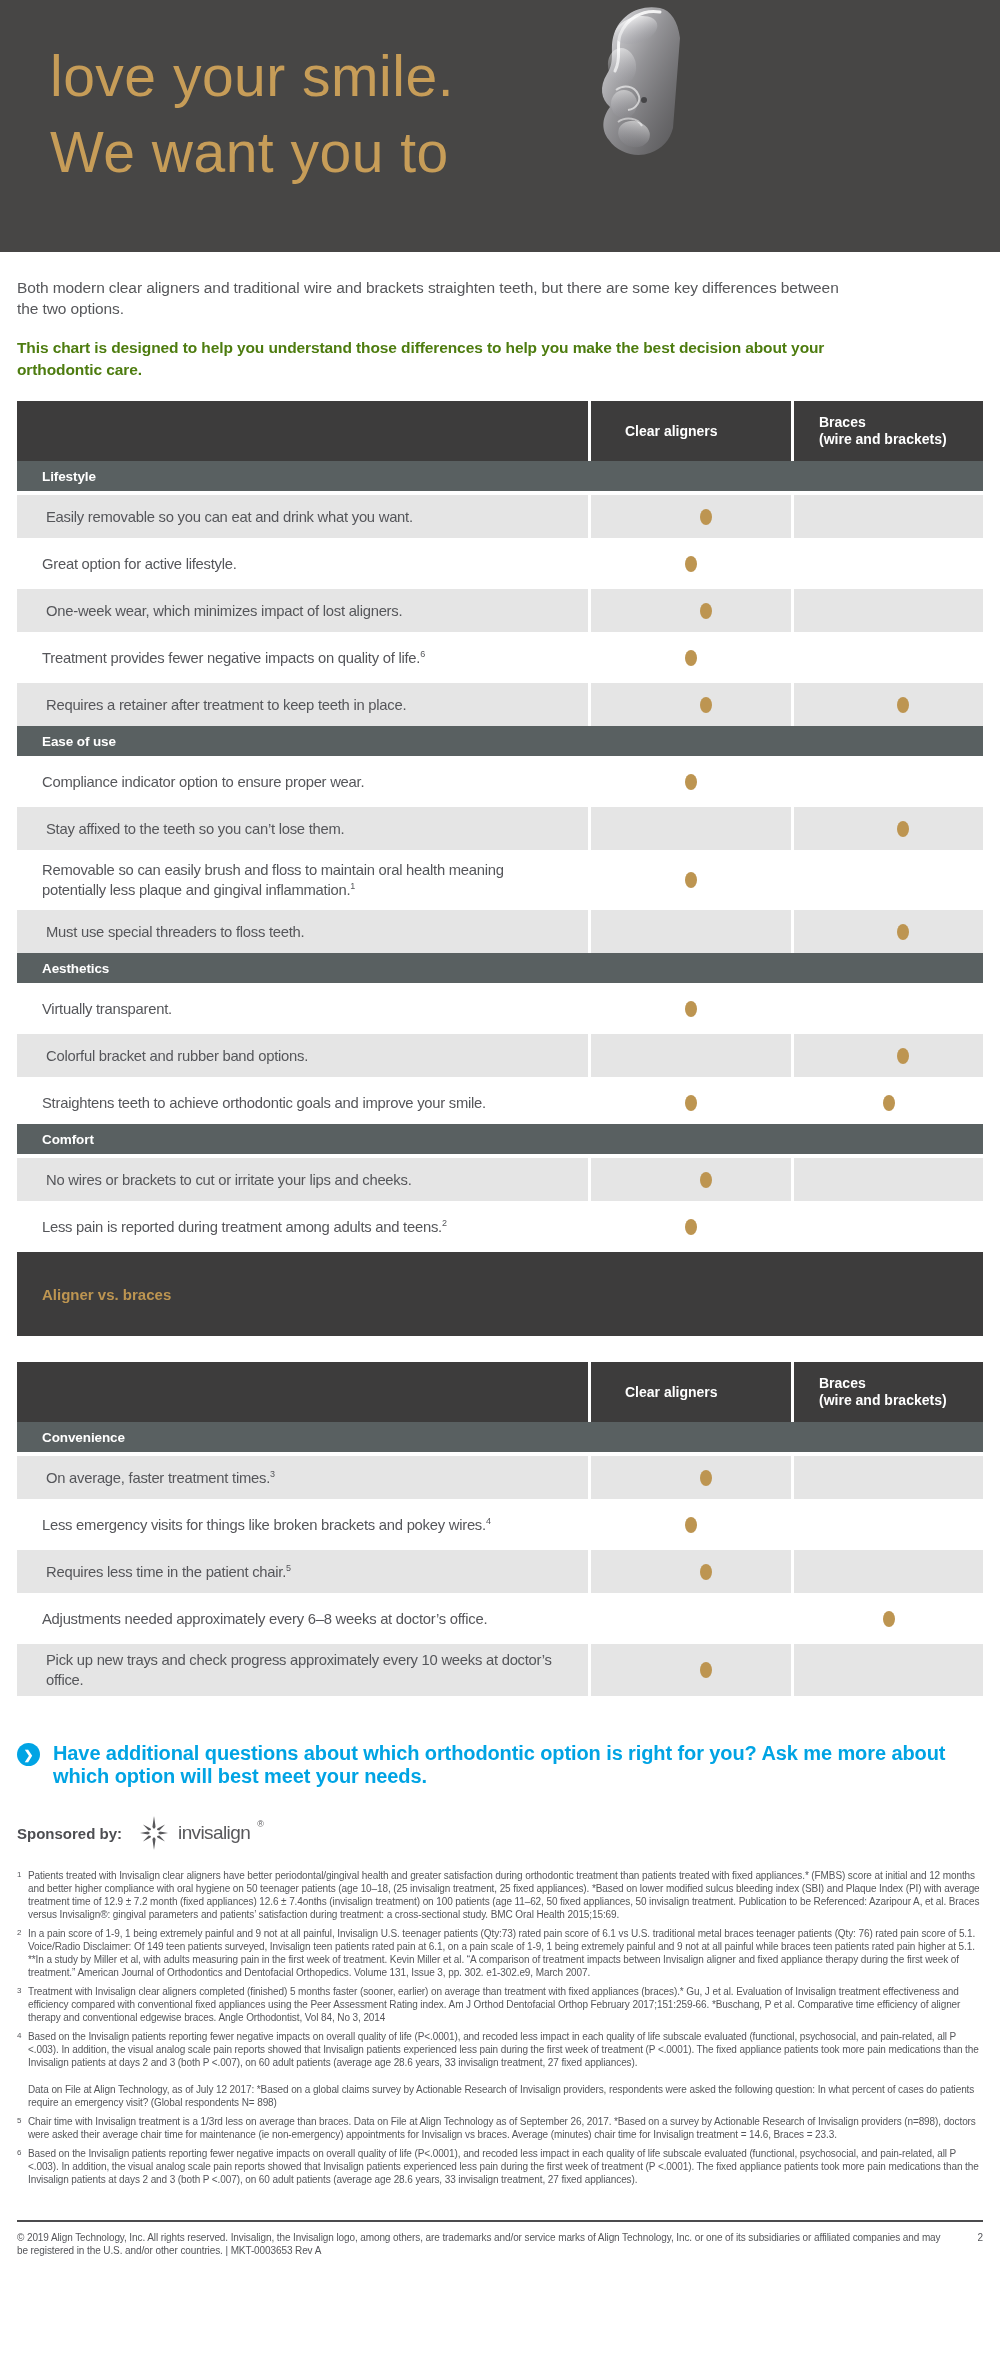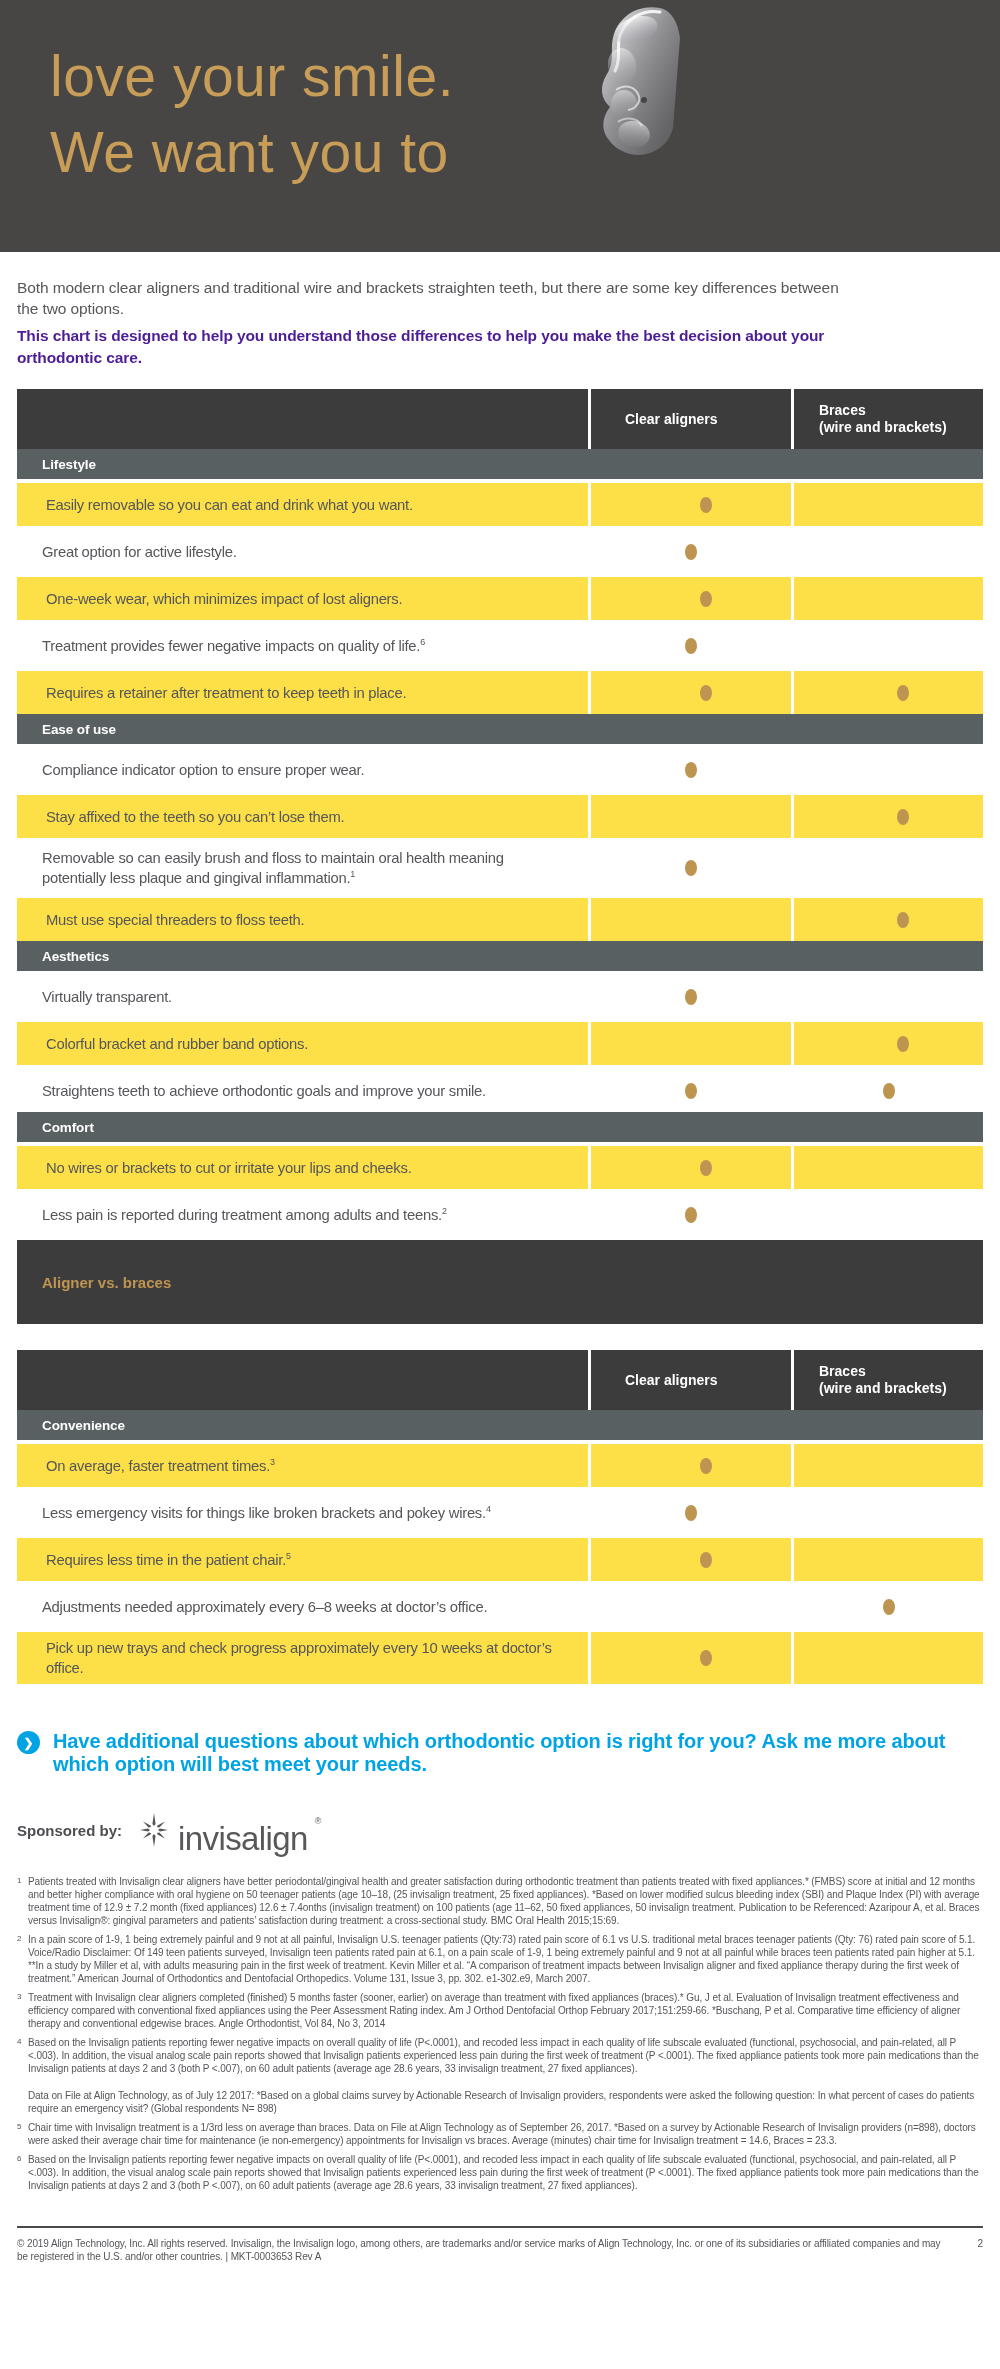--- a/index.html
+++ b/index.html
@@ -8,50 +8,50 @@
   .page { position:relative; width:1000px; height:2369px; background:#fff; overflow:hidden; }
 
   
   .banner { position:relative; height:252px; background:#474645; }
   .banner-title { position:absolute; left:50px; top:38px; color:#c79d58; font-size:57px; line-height:76px; font-weight:300; letter-spacing:0.5px; }
   .aligner-art { position:absolute; left:572px; top:4px; }
 
   
   .content { padding:0 17px; }
   .intro-p { margin-top:25px; font-size:15.5px; line-height:21px; color:#56575a; max-width:845px; letter-spacing:-0.1px; }
-  .intro-bold { margin-top:6px; font-size:15.5px; line-height:22px; font-weight:bold; color:#4c1d95; max-width:815px; letter-spacing:-0.1px; }
+  .intro-bold { margin-top:18px; font-size:15.5px; line-height:22px; font-weight:bold; color:#4d7c0f; max-width:815px; letter-spacing:-0.1px; }
 
   
   .cmp-table { margin-top:20px; }
   .cmp-table.second { margin-top:26px; }
   .t-header { display:grid; grid-template-columns:571px 200px 189px; column-gap:3px; }
   .t-header .hcell { background:#3d3c3c; height:60px; display:flex; flex-direction:column; justify-content:center; color:#ffffff; font-weight:bold; font-size:14px; line-height:17px; }
   .t-header .hc2 { padding-left:34px; }
   .t-header .hc3 { padding-left:25px; }
   .t-section { height:30px; background:#596061; color:#ffffff; font-weight:bold; font-size:13.5px; display:flex; align-items:center; padding-left:25px; letter-spacing:-0.1px; }
   .t-row { margin-top:4px; display:grid; grid-template-columns:571px 200px 189px; column-gap:3px; }
   .t-row .c { min-height:43px; display:flex; align-items:center; background:#ffffff; }
-  .t-row.shaded .c { background:#fde047;padding-left:29px; }
+  .t-row.shaded .c { background:#e5e5e5;padding-left:29px; }
   .t-row .c1 { padding:6px 34px 6px 25px; font-size:14.8px; line-height:20px; color:#55565a; letter-spacing:-0.25px; }
   .t-row .c2, .t-row .c3 { justify-content:center; }
   .t-row .c1 sup { font-size:9px; vertical-align:super; line-height:0; }
   .dot { width:12px; height:16px; border-radius:50%; background:#bd9551; }
 
   .gold-band { margin-top:4px; height:84px; background:#3d3c3c; display:flex; align-items:center; padding-left:25px; color:#bd9551; font-weight:bold; font-size:15px; }
 
   
   .cta { margin-top:46px; display:flex; gap:13px; }
   .cta-icon { flex:0 0 23px; width:23px; height:23px; margin-top:1px; border-radius:50%; background:#00a4e4; color:#fff; display:flex; align-items:center; justify-content:center; font-size:12px; font-weight:bold; }
   .cta-text { color:#00a4e4; font-weight:bold; font-size:20px; line-height:23px; max-width:915px; letter-spacing:-0.1px; }
 
   
   .sponsor { margin-top:26px; display:flex; align-items:center; gap:15px; }
   .sponsor-label { font-weight:bold; font-size:15px; color:#4d4e52; }
   .brand { display:flex; align-items:center; gap:7px; }
-  .brand-text { font-size:33px; color:#58585b; letter-spacing:-0.6px;margin-top:18px; }
+  .brand-text { font-size:19px; color:#58585b; letter-spacing:-0.6px; }
   .brand-reg { font-size:9px; color:#58585b; vertical-align:super; position:relative; top:-9px; }
 
   
   .footnotes { margin-top:17px; }
   .fn { display:flex; margin-top:6px; font-size:10px; line-height:13px; color:#55565a; letter-spacing:-0.1px; }
   .fn-marker { flex:0 0 11px; font-size:8px; position:relative; top:-1px; }
   .fn-body { flex:1; }
   .fn-extra { margin-top:14px; }
 
   

